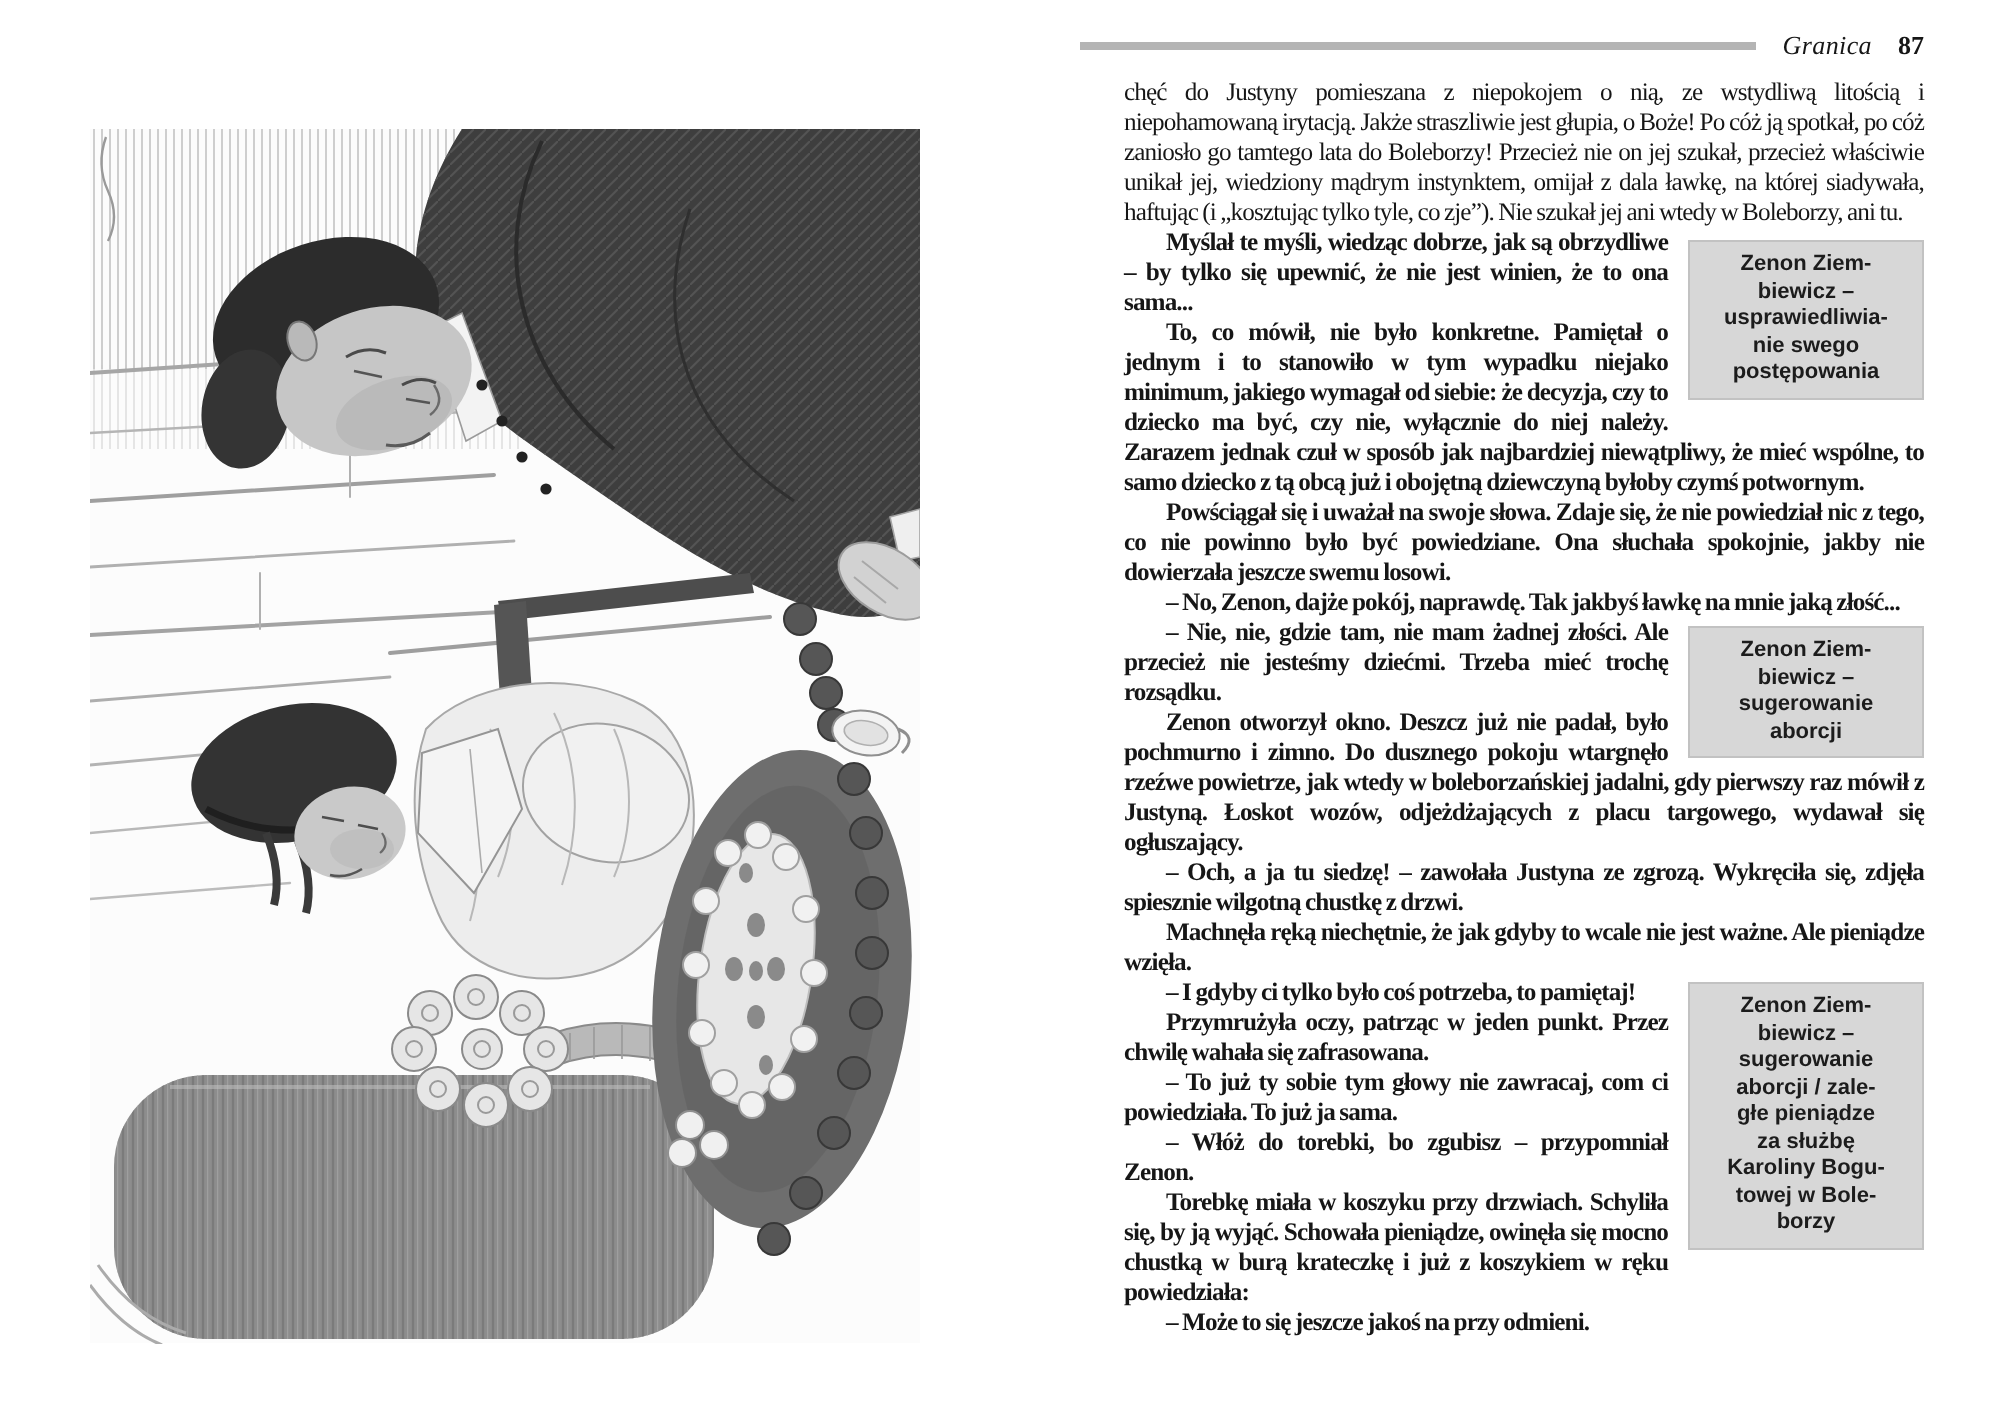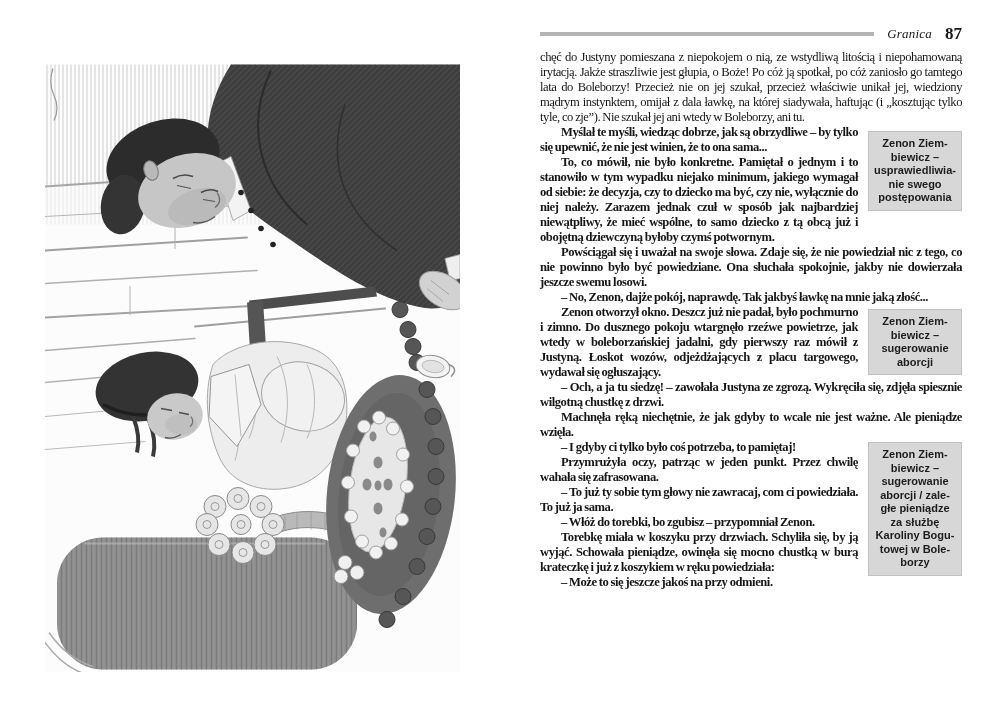--- a/index.html
+++ b/index.html
@@ -1,29 +1,29 @@
 <!DOCTYPE html>
 <html><head>
 <meta charset="utf-8">
 <style>
   html,body{margin:0;padding:0;}
   body{width:1000px;height:712px;background:#ffffff;position:relative;overflow:hidden;
        font-family:"Liberation Serif",serif;}
   .left-page{position:absolute;left:45px;top:64px;width:415px;height:608px;}
   .left-page svg{display:block;width:100%;height:100%;}
-  .right-page{position:absolute;left:540px;top:26px;width:422px;color:#161616;}
+  .right-page{position:absolute;left:540px;top:15px;width:422px;color:#161616;}
   .running-head{display:flex;align-items:center;height:15px;}
   .head-rule{flex:1 1 auto;height:4px;background:#b4b4b4;margin-right:13px;margin-top:1px;}
   .book-title{font-style:italic;font-size:13px;letter-spacing:.2px;white-space:nowrap;}
-  .page-number{font-weight:bold;font-size:17px;margin-left:13px;white-space:nowrap;}
+  .page-number{font-weight:bold;font-size:13px;margin-left:13px;white-space:nowrap;}
   .bodytext{margin-top:9px;font-size:12.6px;line-height:15px;letter-spacing:-0.45px;
-            word-spacing:-0.5px;text-align:justify;}
+            word-spacing:-0.5px;text-align:justify;margin-left:22px;}
   .bodytext p{margin:0;padding:0;}
   p.indent{text-indent:21px;font-weight:bold;}
-  .margin-note{float:right;clear:right;width:84px;padding:5px 4px;margin:6px 0 5px 10px;
+  .margin-note{float:right;clear:right;width:84px;padding:5px 16px;margin:6px 0 5px 10px;
                background:#d7d7d7;border:1px solid #c2c2c2;
                font-family:"Liberation Sans",sans-serif;font-weight:bold;font-size:11px;
                line-height:13.5px;letter-spacing:0;word-spacing:0;text-align:center;
                white-space:pre-line;color:#1c1c1c;text-indent:0;}
   .margin-note.mn2{margin-top:4px;}
   .margin-note.mn3{margin-top:2px;}
 </style>
 </head>
 <body>
 
@@ -214,20 +214,21 @@
 nie swego
 postępowania</aside>
     <p class="indent">Myślał te myśli, wiedząc dobrze, jak są obrzydliwe – by tylko się upewnić, że nie jest winien, że to ona sama...</p>
     <p class="indent">To, co mówił, nie było konkretne. Pamiętał o jednym i to stanowiło w tym wypadku niejako minimum, jakiego wymagał od siebie: że decyzja, czy to dziecko ma być, czy nie, wyłącznie do niej należy. Zarazem jednak czuł w sposób jak najbardziej niewątpliwy, że mieć wspólne, to samo dziecko z tą obcą już i obojętną dziewczyną byłoby czymś potwornym.</p>
     <p class="indent">Powściągał się i uważał na swoje słowa. Zdaje się, że nie powiedział nic z tego, co nie powinno było być powiedziane. Ona słuchała spokojnie, jakby nie dowierzała jeszcze swemu losowi.</p>
     <p class="indent">– No, Zenon, dajże pokój, naprawdę. Tak jakbyś ławkę na mnie jaką złość...</p>
     <aside class="margin-note mn2">Zenon Ziem-
 biewicz –
 sugerowanie
 aborcji</aside>
+    <p class="indent">– Nie, nie, gdzie tam, nie mam żadnej złości. Ale przecież nie jesteśmy dziećmi. Trzeba mieć trochę rozsądku.</p>
     <p class="indent">Zenon otworzył okno. Deszcz już nie padał, było pochmurno i zimno. Do dusznego pokoju wtargnęło rzeźwe powietrze, jak wtedy w boleborzańskiej jadalni, gdy pierwszy raz mówił z Justyną. Łoskot wozów, odjeżdżających z placu targowego, wydawał się ogłuszający.</p>
     <p class="indent">– Och, a ja tu siedzę! – zawołała Justyna ze zgrozą. Wykręciła się, zdjęła spiesznie wilgotną chustkę z drzwi.</p>
     <p class="indent">Machnęła ręką niechętnie, że jak gdyby to wcale nie jest ważne. Ale pieniądze wzięła.</p>
     <aside class="margin-note mn3">Zenon Ziem-
 biewicz –
 sugerowanie
 aborcji / zale-
 głe pieniądze
 za służbę
 Karoliny Bogu-

